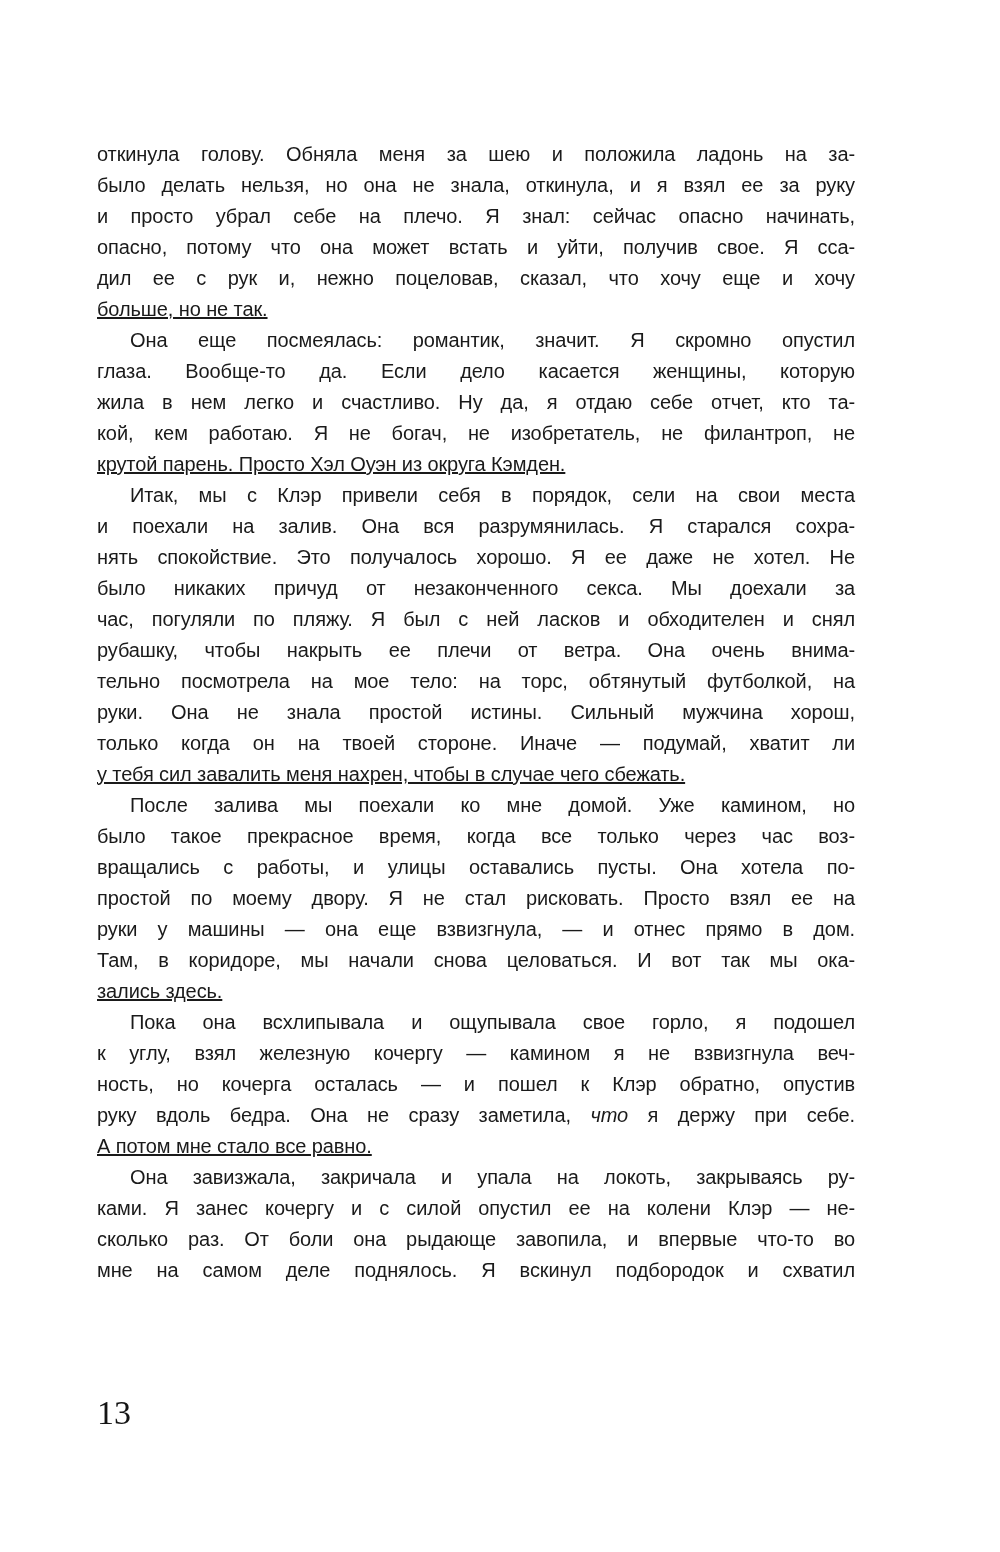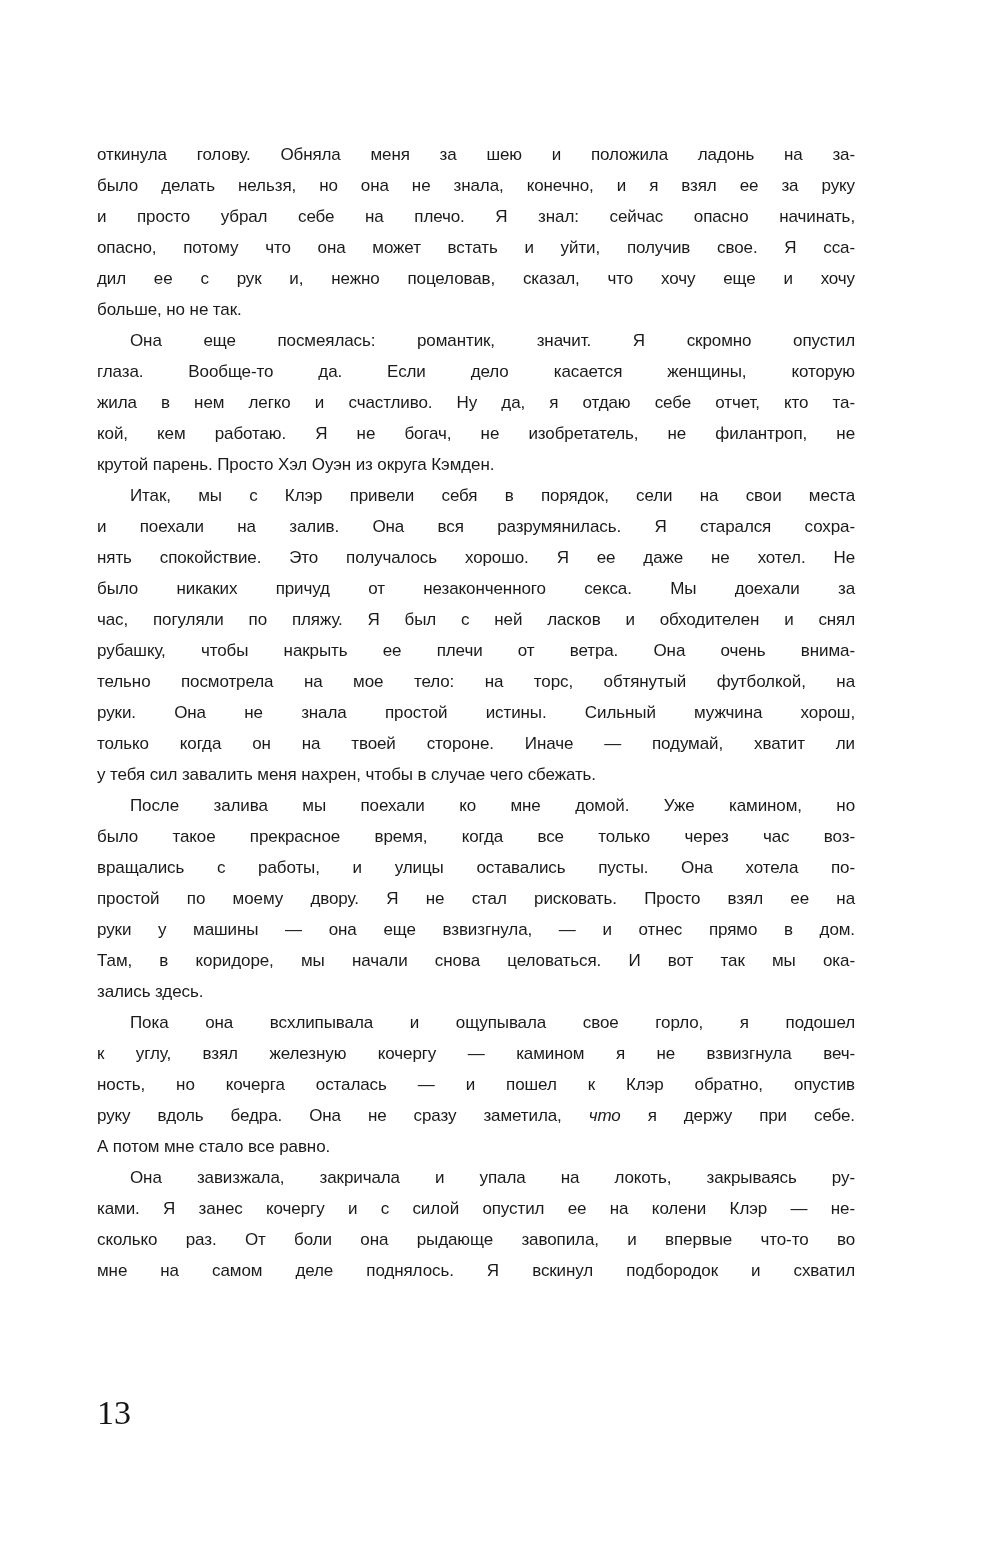--- a/index.html
+++ b/index.html
@@ -13,32 +13,32 @@
     height: 1552px;
     background: #ffffff;
     overflow: hidden;
   }
   .text-block {
     position: absolute;
     left: 97px;
     top: 139px;
     width: 758px;
     font-family: "Liberation Sans", sans-serif;
-    font-size: 17px;
+    font-size: 20px;
     line-height: 31px;
     color: #1a1a1a;
     letter-spacing: -0.1px;
   }
   .para { margin: 0; padding: 0; }
   .line {
     white-space: nowrap;
     text-align: justify;
     text-align-last: justify;
   }
-  .line.end { text-align-last: left; }
+  .line.end { text-align-last: left; text-decoration: underline; }
   .line.first { padding-left: 33px; }
   .line i { font-style: italic; }
   .page-number {
     position: absolute;
     left: 97px;
     width: 758px;
     top: 1396px;
     text-align: left;
     font-family: "Liberation Serif", "DejaVu Serif", serif;
     font-size: 34px;
@@ -46,21 +46,21 @@
     color: #141414;
   }
 </style>
 </head>
 <body>
 
 <div class="page">
   <div class="text-block">
       <div class="para">
         <div class="line">откинула голову. Обняла меня за шею и положила ладонь на за-</div>
-        <div class="line">было делать нельзя, но она не знала, конечно, и я взял ее за руку</div>
+        <div class="line">было делать нельзя, но она не знала, откинула, и я взял ее за руку</div>
         <div class="line">и просто убрал себе на плечо. Я знал: сейчас опасно начинать,</div>
         <div class="line">опасно, потому что она может встать и уйти, получив свое. Я сса-</div>
         <div class="line">дил ее с рук и, нежно поцеловав, сказал, что хочу еще и хочу</div>
         <div class="line end">больше, но не так.</div>
       </div>
       <div class="para">
         <div class="line first">Она еще посмеялась: романтик, значит. Я скромно опустил</div>
         <div class="line">глаза. Вообще-то да. Если дело касается женщины, которую</div>
         <div class="line">жила в нем легко и счастливо. Ну да, я отдаю себе отчет, кто та-</div>
         <div class="line">кой, кем работаю. Я не богач, не изобретатель, не филантроп, не</div>

